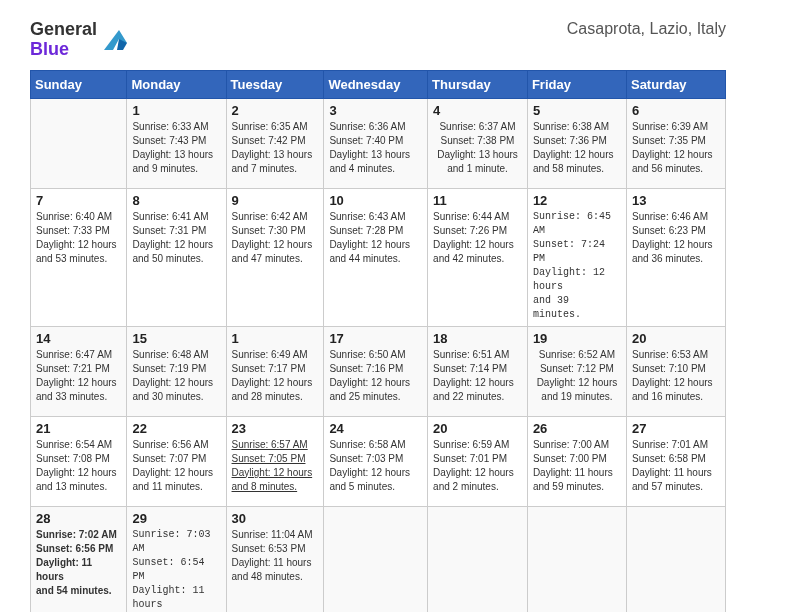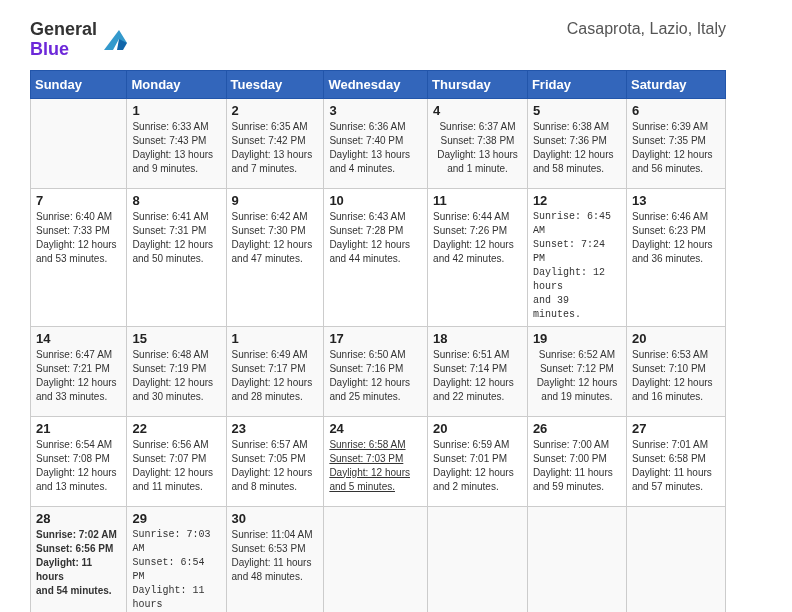--- a/index.html
+++ b/index.html
@@ -292,28 +292,28 @@
           </td>
           <td>
             <span class="day-number">22</span>
             <div class="day-info" style="white-space: pre-line;">Sunrise: 6:56 AM
 Sunset: 7:07 PM
 Daylight: 12 hours
 and 11 minutes.</div>
           </td>
           <td>
             <span class="day-number">23</span>
-            <div class="day-info" style="white-space: pre-line;">Sunrise: 6:57 AM
+            <div class="day-info" style="white-space: pre-line; text-decoration: underline;">Sunrise: 6:57 AM
 Sunset: 7:05 PM
 Daylight: 12 hours
 and 8 minutes.</div>
           </td>
           <td>
             <span class="day-number">24</span>
-            <div class="day-info" style="white-space: pre-line; text-decoration: underline;">Sunrise: 6:58 AM
+            <div class="day-info" style="white-space: pre-line;">Sunrise: 6:58 AM
 Sunset: 7:03 PM
 Daylight: 12 hours
 and 5 minutes.</div>
           </td>
           <td>
             <span class="day-number">20</span>
             <div class="day-info" style="white-space: pre-line;">Sunrise: 6:59 AM
 Sunset: 7:01 PM
 Daylight: 12 hours
 and 2 minutes.</div>

